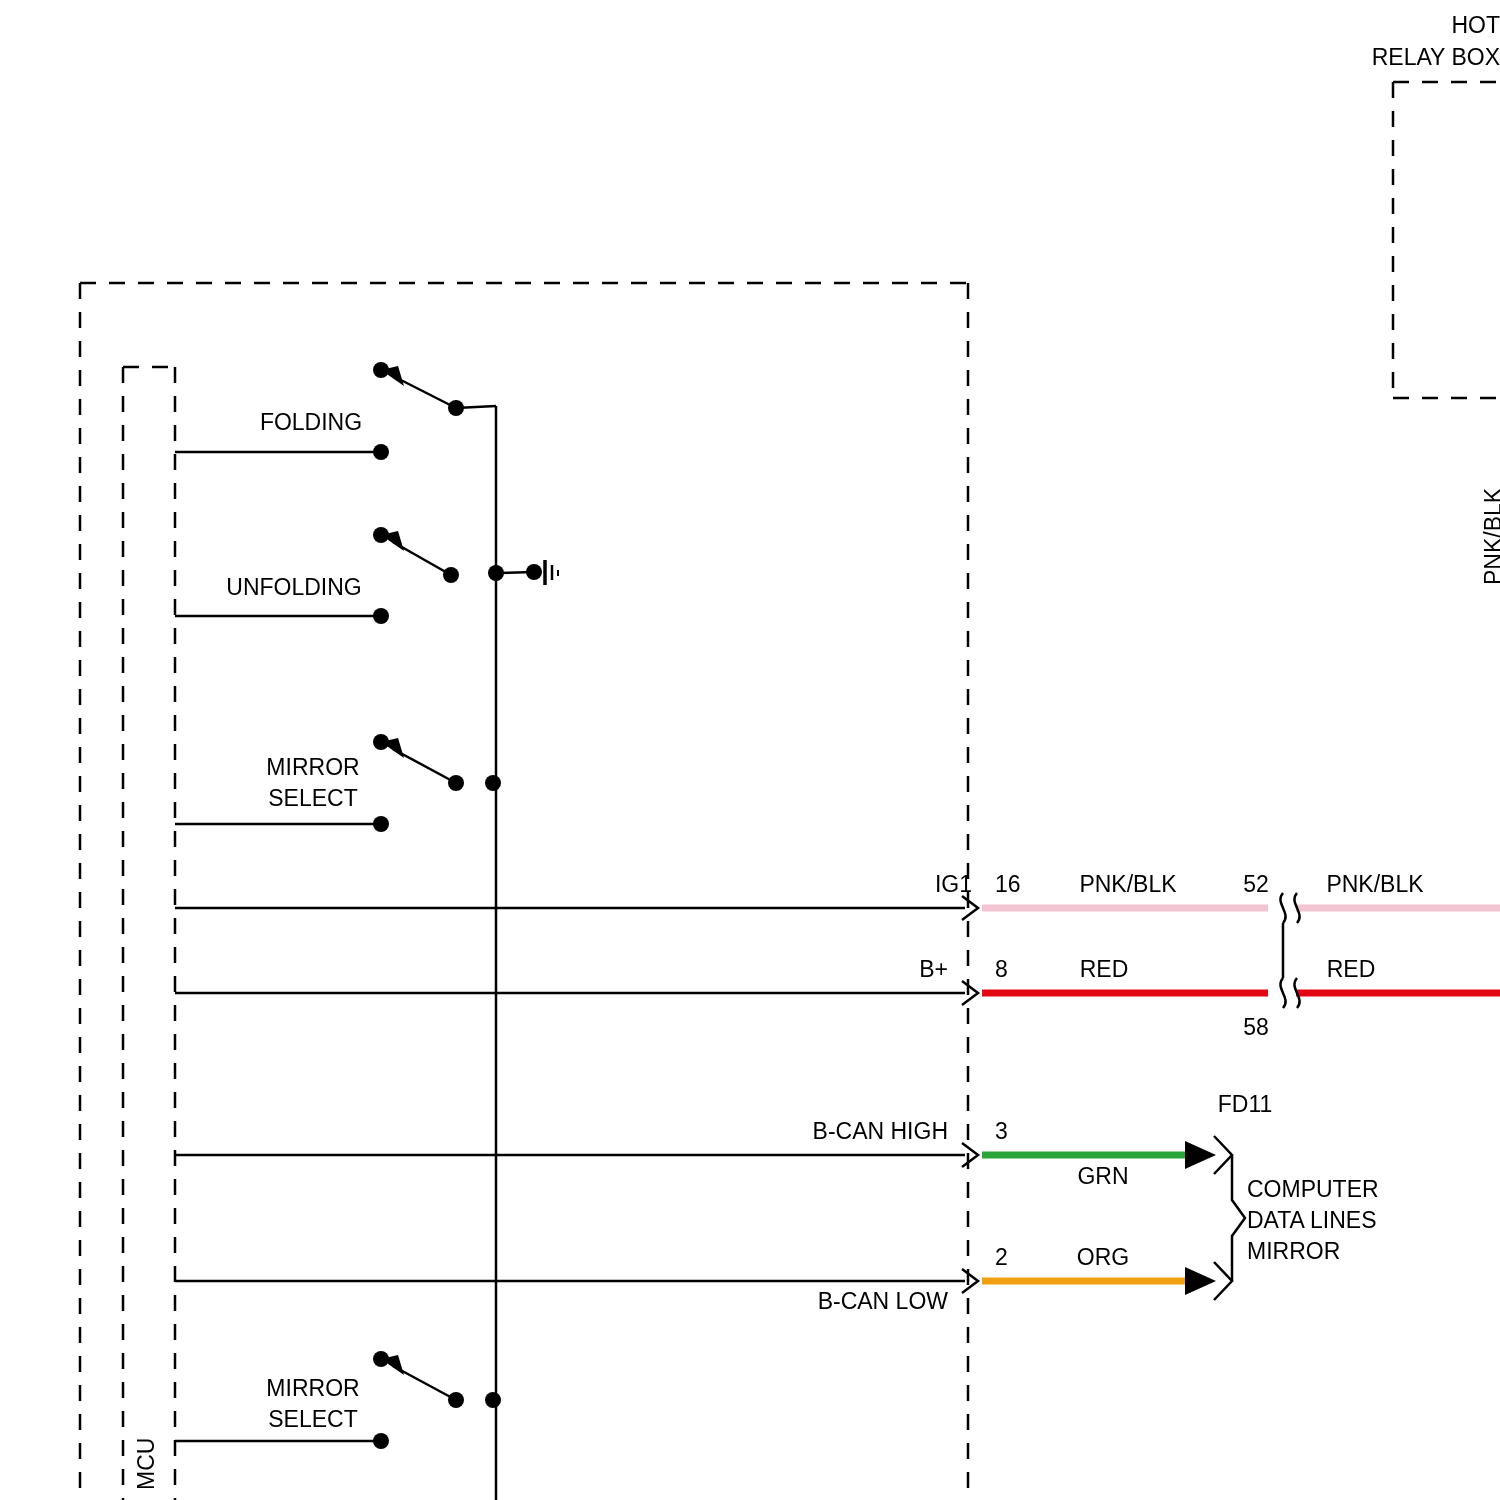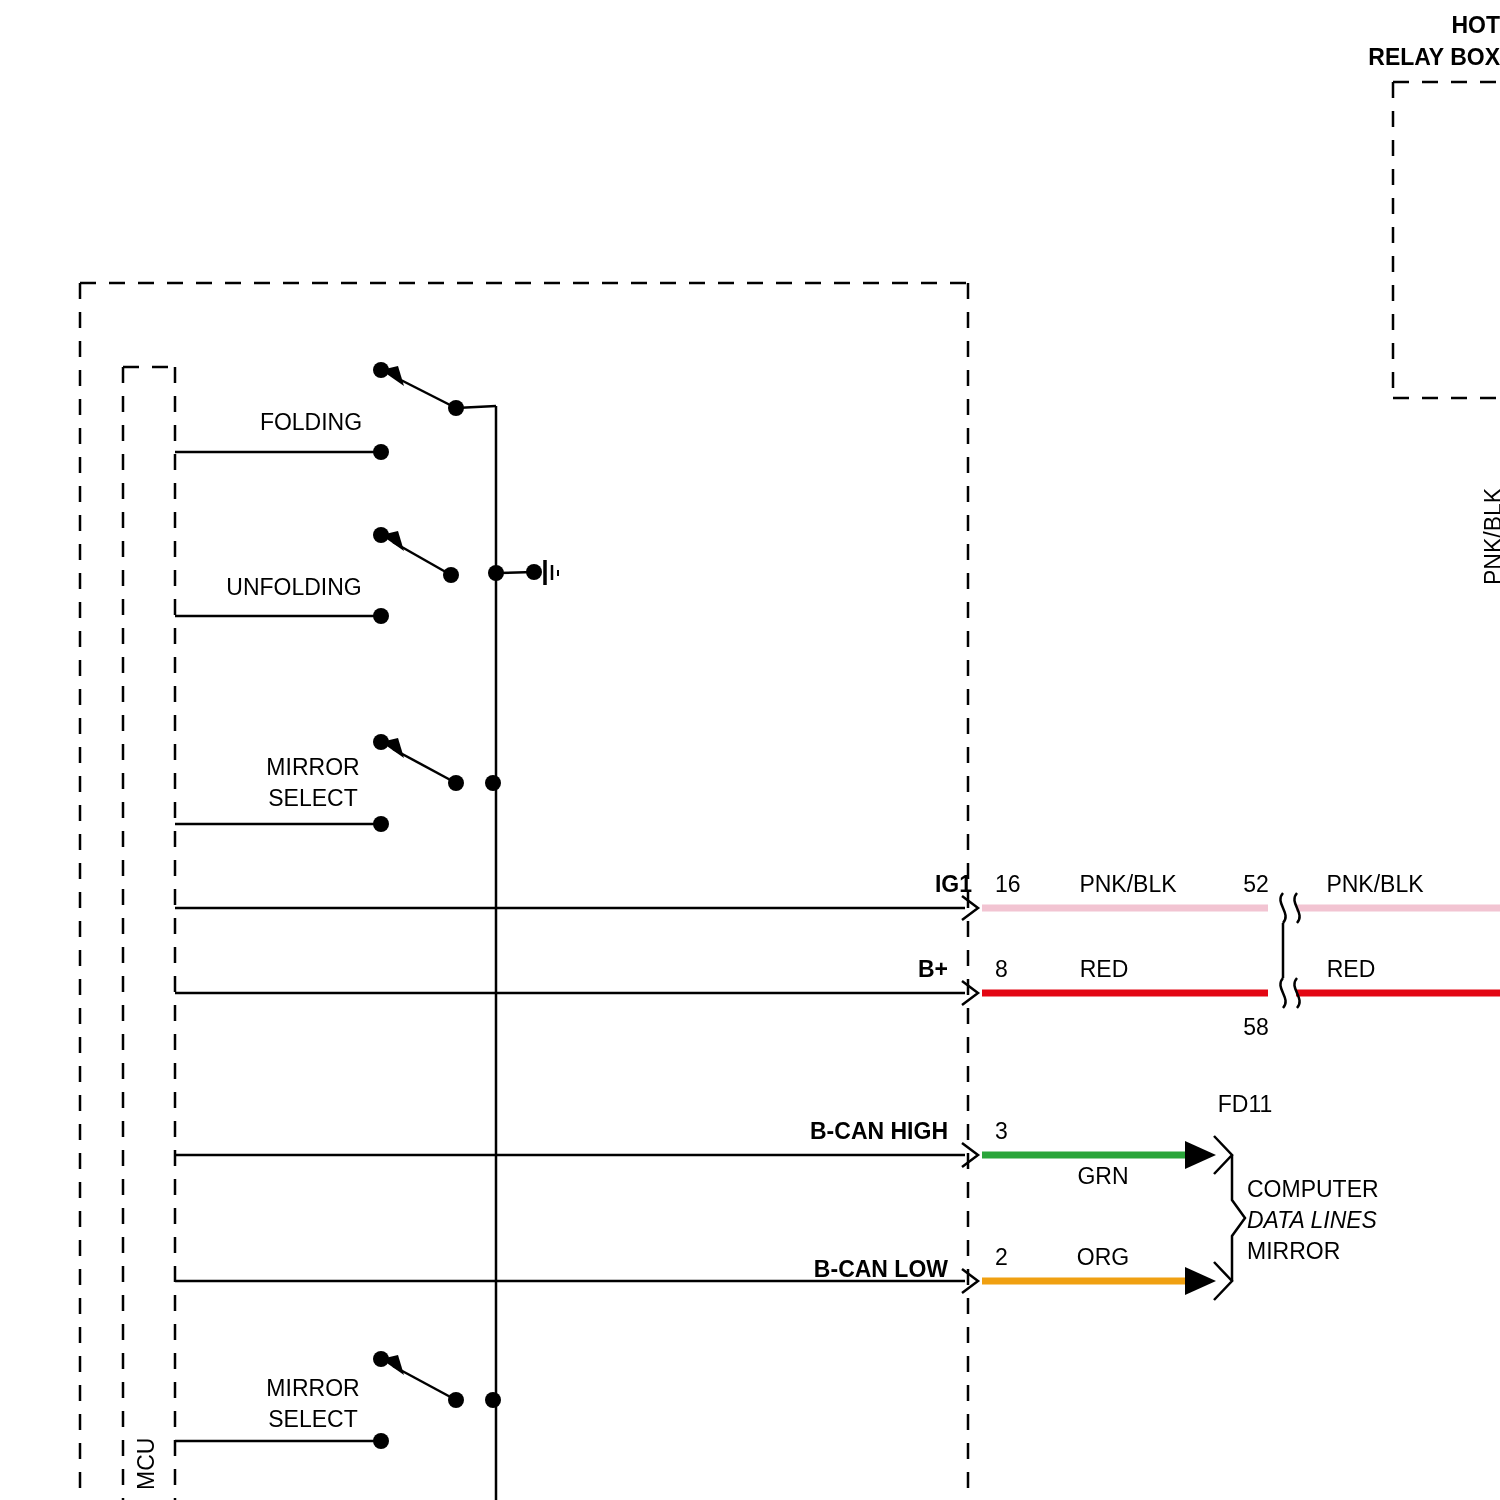--- a/index.html
+++ b/index.html
@@ -24,21 +24,21 @@
   }
   .lbl {
     position: absolute;
     font-family: "Liberation Sans", sans-serif;
     font-size: 23px;
     color: #000000;
     white-space: pre;
     line-height: 1.35;
   }
   .lbl.center { transform: translateX(-50%); }
-  .lbl.right  { transform: translateX(-100%); font-weight: bold; }
+  .lbl.right  { transform: translateX(-100%); }
   .rot {
     transform-origin: left top;
     transform: rotate(-90deg);
   }
 </style>
 </head>
 <body>
 
 <div id="canvas">
 
@@ -157,21 +157,21 @@
   <div class="lbl" style="left:995px; top:954px;">8</div>
   <div class="lbl center" style="left:1104px; top:954px;">RED</div>
   <div class="lbl center" style="left:1256px; top:1012px;">58</div>
   <div class="lbl center" style="left:1351px; top:954px;">RED</div>
   <div class="lbl center" style="left:1245px; top:1045px;margin-top:44px;">FD11</div>
 
   <div class="lbl right" style="left:948px; top:1116px;">B-CAN HIGH</div>
   <div class="lbl" style="left:995px; top:1116px;">3</div>
   <div class="lbl center" style="left:1103px; top:1161px;">GRN</div>
 
-  <div class="lbl right" style="left:948px; top:1254px;">B-CAN LOW</div>
+  <div class="lbl right" style="left:948px; top:1286px;">B-CAN LOW</div>
   <div class="lbl" style="left:995px; top:1242px;">2</div>
   <div class="lbl center" style="left:1103px; top:1242px;">ORG</div>
 
   <div class="lbl" style="left:1247px; top:1174px;text-align:center;">COMPUTER</div>
-  <div class="lbl" style="left:1247px; top:1205px;font-style:italic;">DATA LINES</div>
+  <div class="lbl" style="left:1247px; top:1205px;">DATA LINES</div>
   <div class="lbl" style="left:1247px; top:1236px;">MIRROR</div>
 
 </div>
 
 </body></html>

